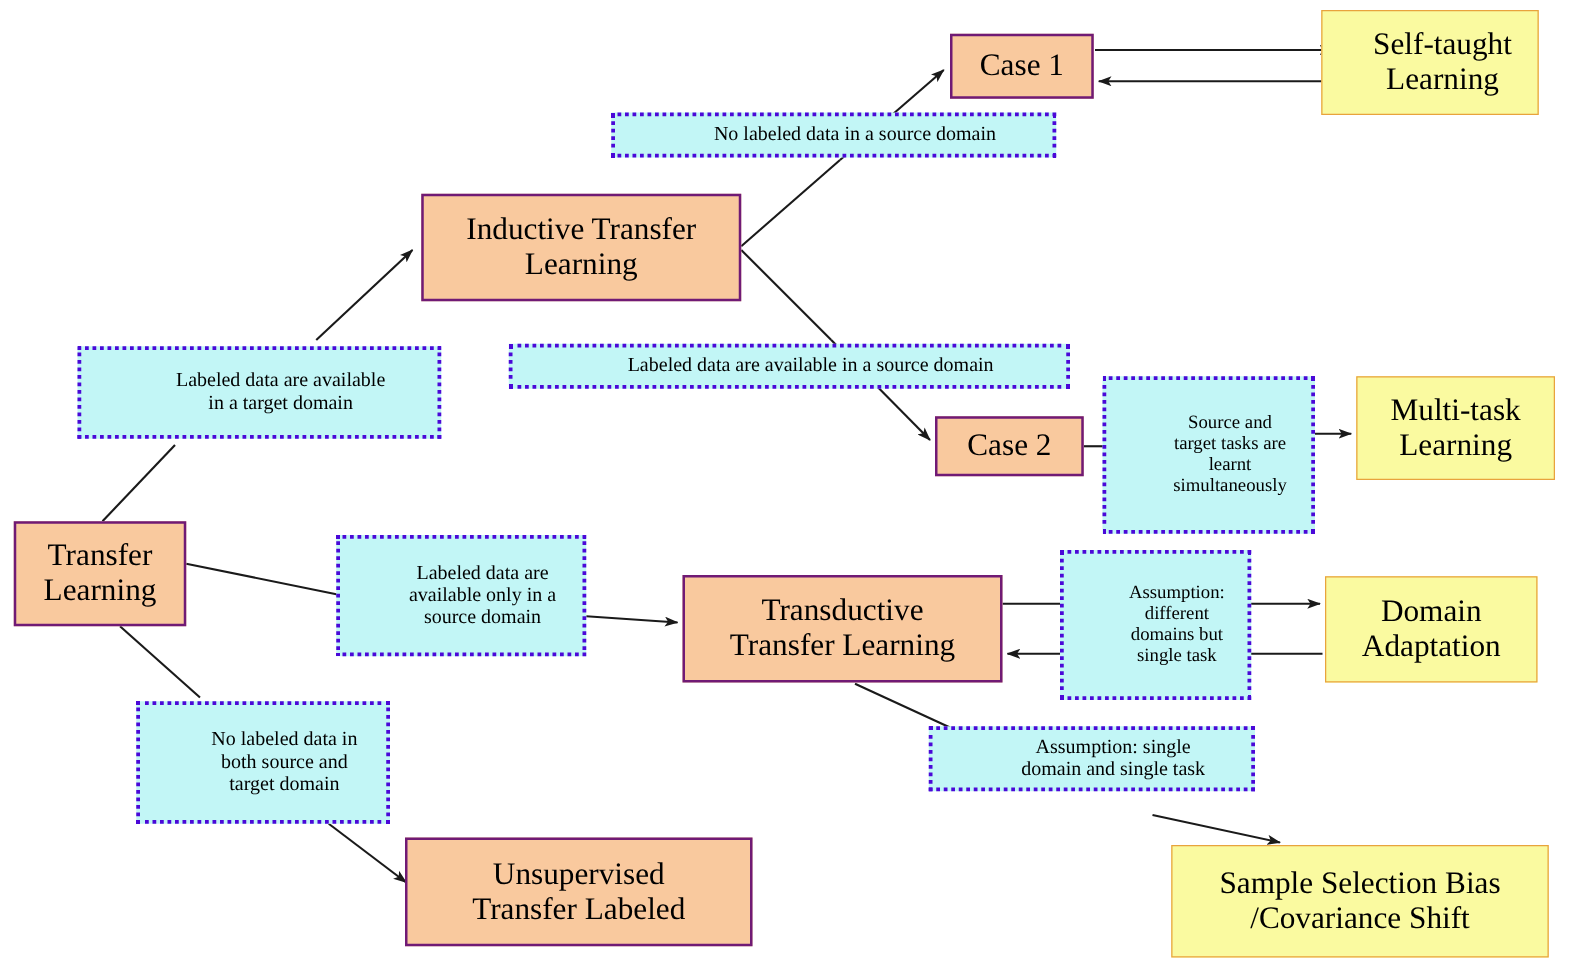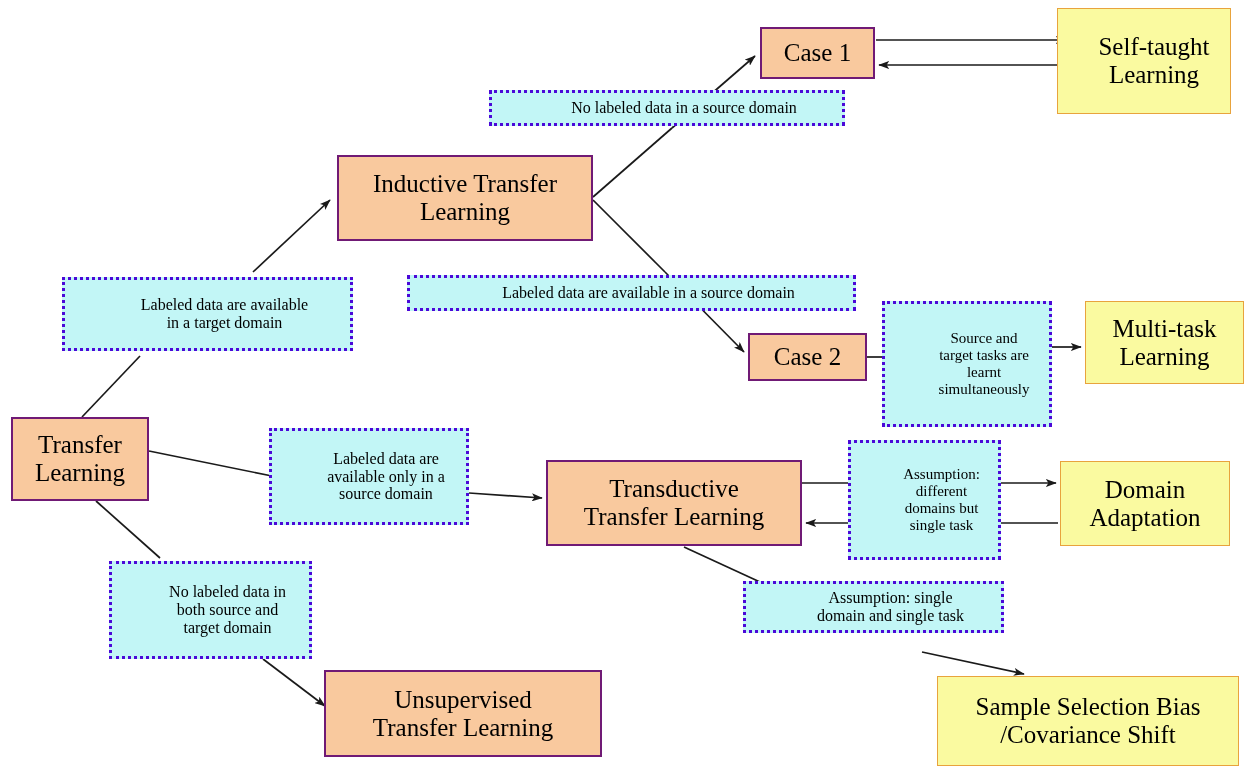--- a/index.html
+++ b/index.html
@@ -116,27 +116,27 @@
   <div class="node process" style="left:11px; top:417px; width:138px; height:84px;">Transfer
 Learning</div>
 
   <div class="node process" style="left:337px; top:155px; width:256px; height:86px;">Inductive Transfer
 Learning</div>
 
   <div class="node process" style="left:546px; top:460px; width:256px; height:86px;">Transductive
 Transfer Learning</div>
 
   <div class="node process" style="left:324px; top:670px; width:278px; height:87px;">Unsupervised
-Transfer Learning</div>
+Transfer Labeled</div>
 
   <div class="node process" style="left:760px; top:27px; width:115px; height:52px;">Case 1</div>
 
   <div class="node process" style="left:748px; top:333px; width:119px; height:48px;">Case 2</div>
 
-  <div class="node outcome" style="left:1057px; top:8px; width:174px; height:106px;padding-left:20px;">Self-taught
+  <div class="node outcome" style="left:1057px; top:8px; width:174px; height:84px;padding-left:20px;">Self-taught
 Learning</div>
 
   <div class="node outcome" style="left:1085px; top:301px; width:159px; height:83px;">Multi-task
 Learning</div>
 
   <div class="node outcome" style="left:1060px; top:461px; width:170px; height:85px;">Domain
 Adaptation</div>
 
   <div class="node outcome" style="left:937px; top:676px; width:302px; height:90px;">Sample Selection Bias
 /Covariance Shift</div>

